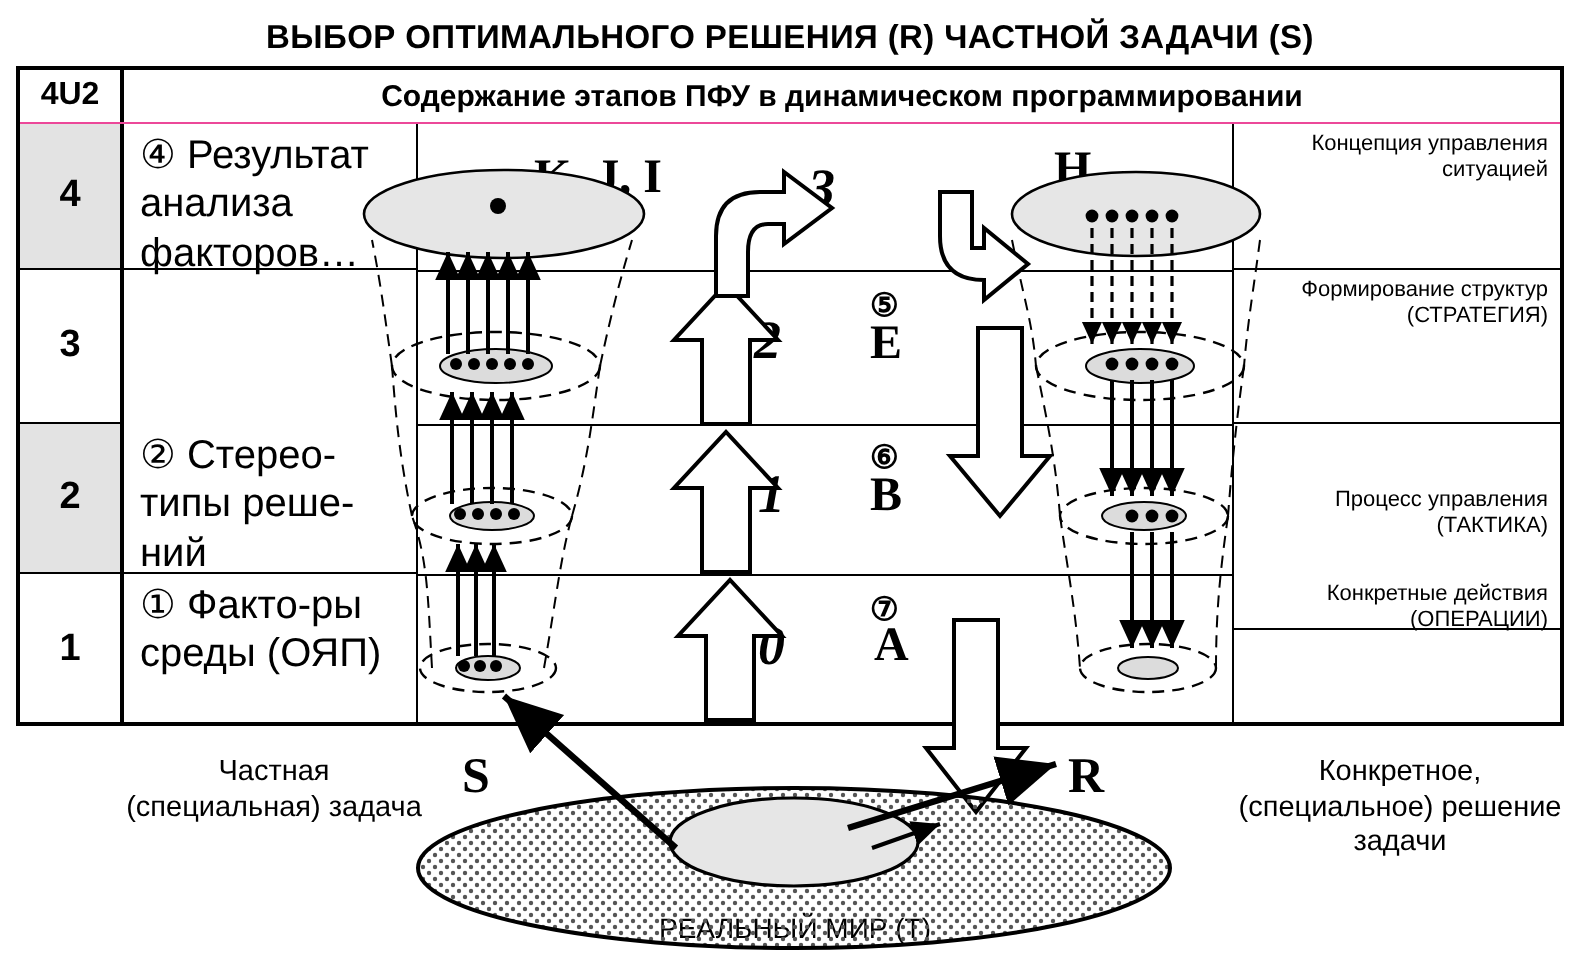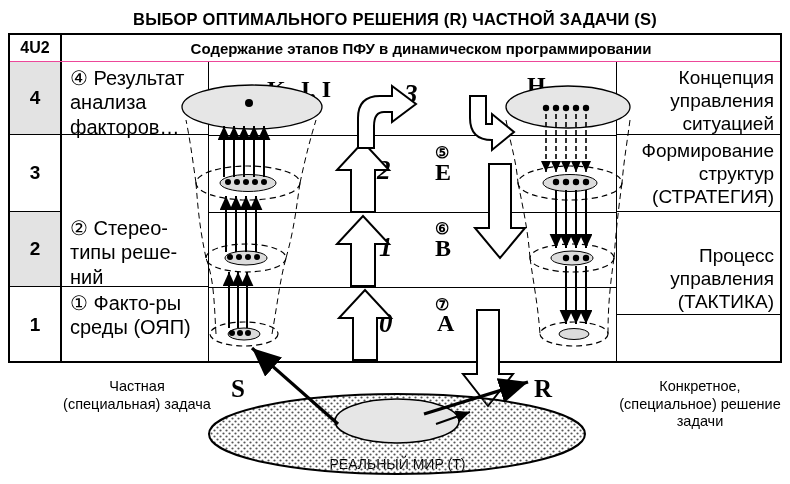--- a/index.html
+++ b/index.html
@@ -108,21 +108,21 @@
     position: absolute;
     right: 0; top: 27px;
     width: 164px; bottom: 0;
     border-left: 1.5px solid #000;
     box-sizing: border-box;
   }
   .rlbl-cell {
     position: absolute;
     left: 0; width: 100%;
     padding: 4px 6px 4px 4px;
-    font-size: 19px;
+    font-size: 11px;
     line-height: 1.22;
     text-align: right;
     box-sizing: border-box;
   }
   .rlbl-cell.b { border-bottom: 1.5px solid #000; }
 
   
   .mid {
     position: absolute;
     left: 199px; top: 27px;
@@ -203,20 +203,21 @@
     <div class="lbl-col">
       <div class="lbl-cell b" style="top:0; height:73px;">④ Результат анализа факторов…</div>
       <div class="lbl-cell b" style="top:150px; height:75px;">② Стерео-типы реше-ний</div>
       <div class="lbl-cell" style="top:225px; height:76px;">① Факто-ры среды (ОЯП)</div>
     </div>
 
     <div class="rlbl-col">
       <div class="rlbl-cell b" style="top:0; height:73px;">Концепция управления ситуацией</div>
       <div class="rlbl-cell b" style="top:73px; height:77px;">Формирование структур (СТРАТЕГИЯ)</div>
       <div class="rlbl-cell b" style="top:150px; height:75px;margin-top:28px;">Процесс управления (ТАКТИКА)</div>
+      <div class="rlbl-cell" style="top:225px; height:76px;">Конкретные действия (ОПЕРАЦИИ)</div>
     </div>
 
     <div class="mid">
       <div class="rowline" style="top:73px;"></div>
       <div class="rowline" style="top:150px;"></div>
       <div class="rowline" style="top:225px;"></div>
 
       <div class="t big-italic" style="left:195px; top:17px;">3</div>
       <div class="t big-italic" style="left:168px; top:93px;">2</div>
       <div class="t big-italic" style="left:170px; top:170px;">1</div>

